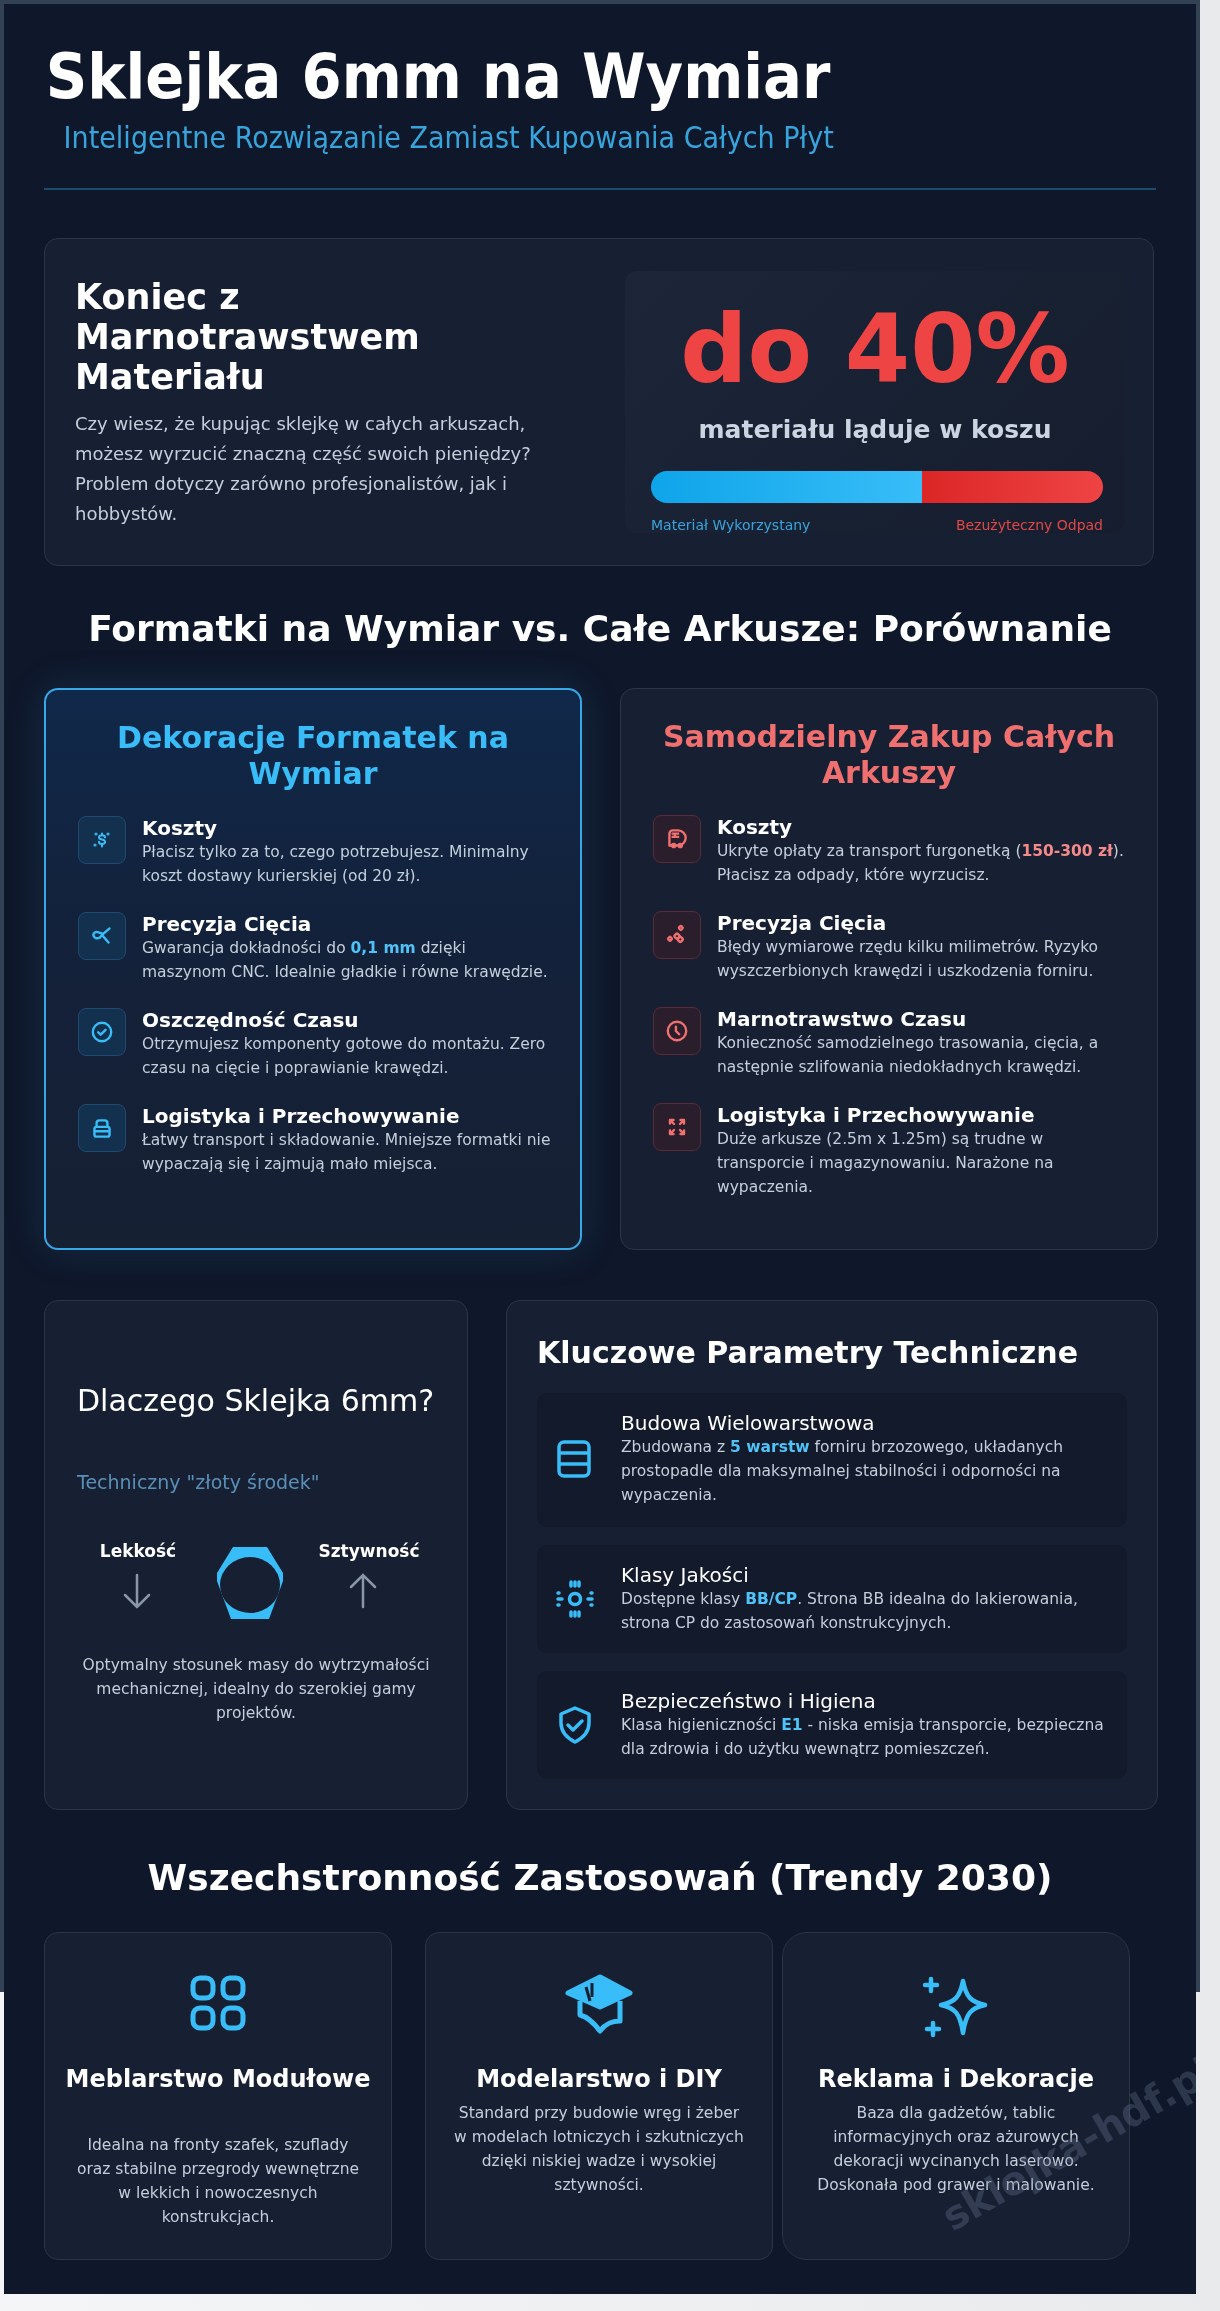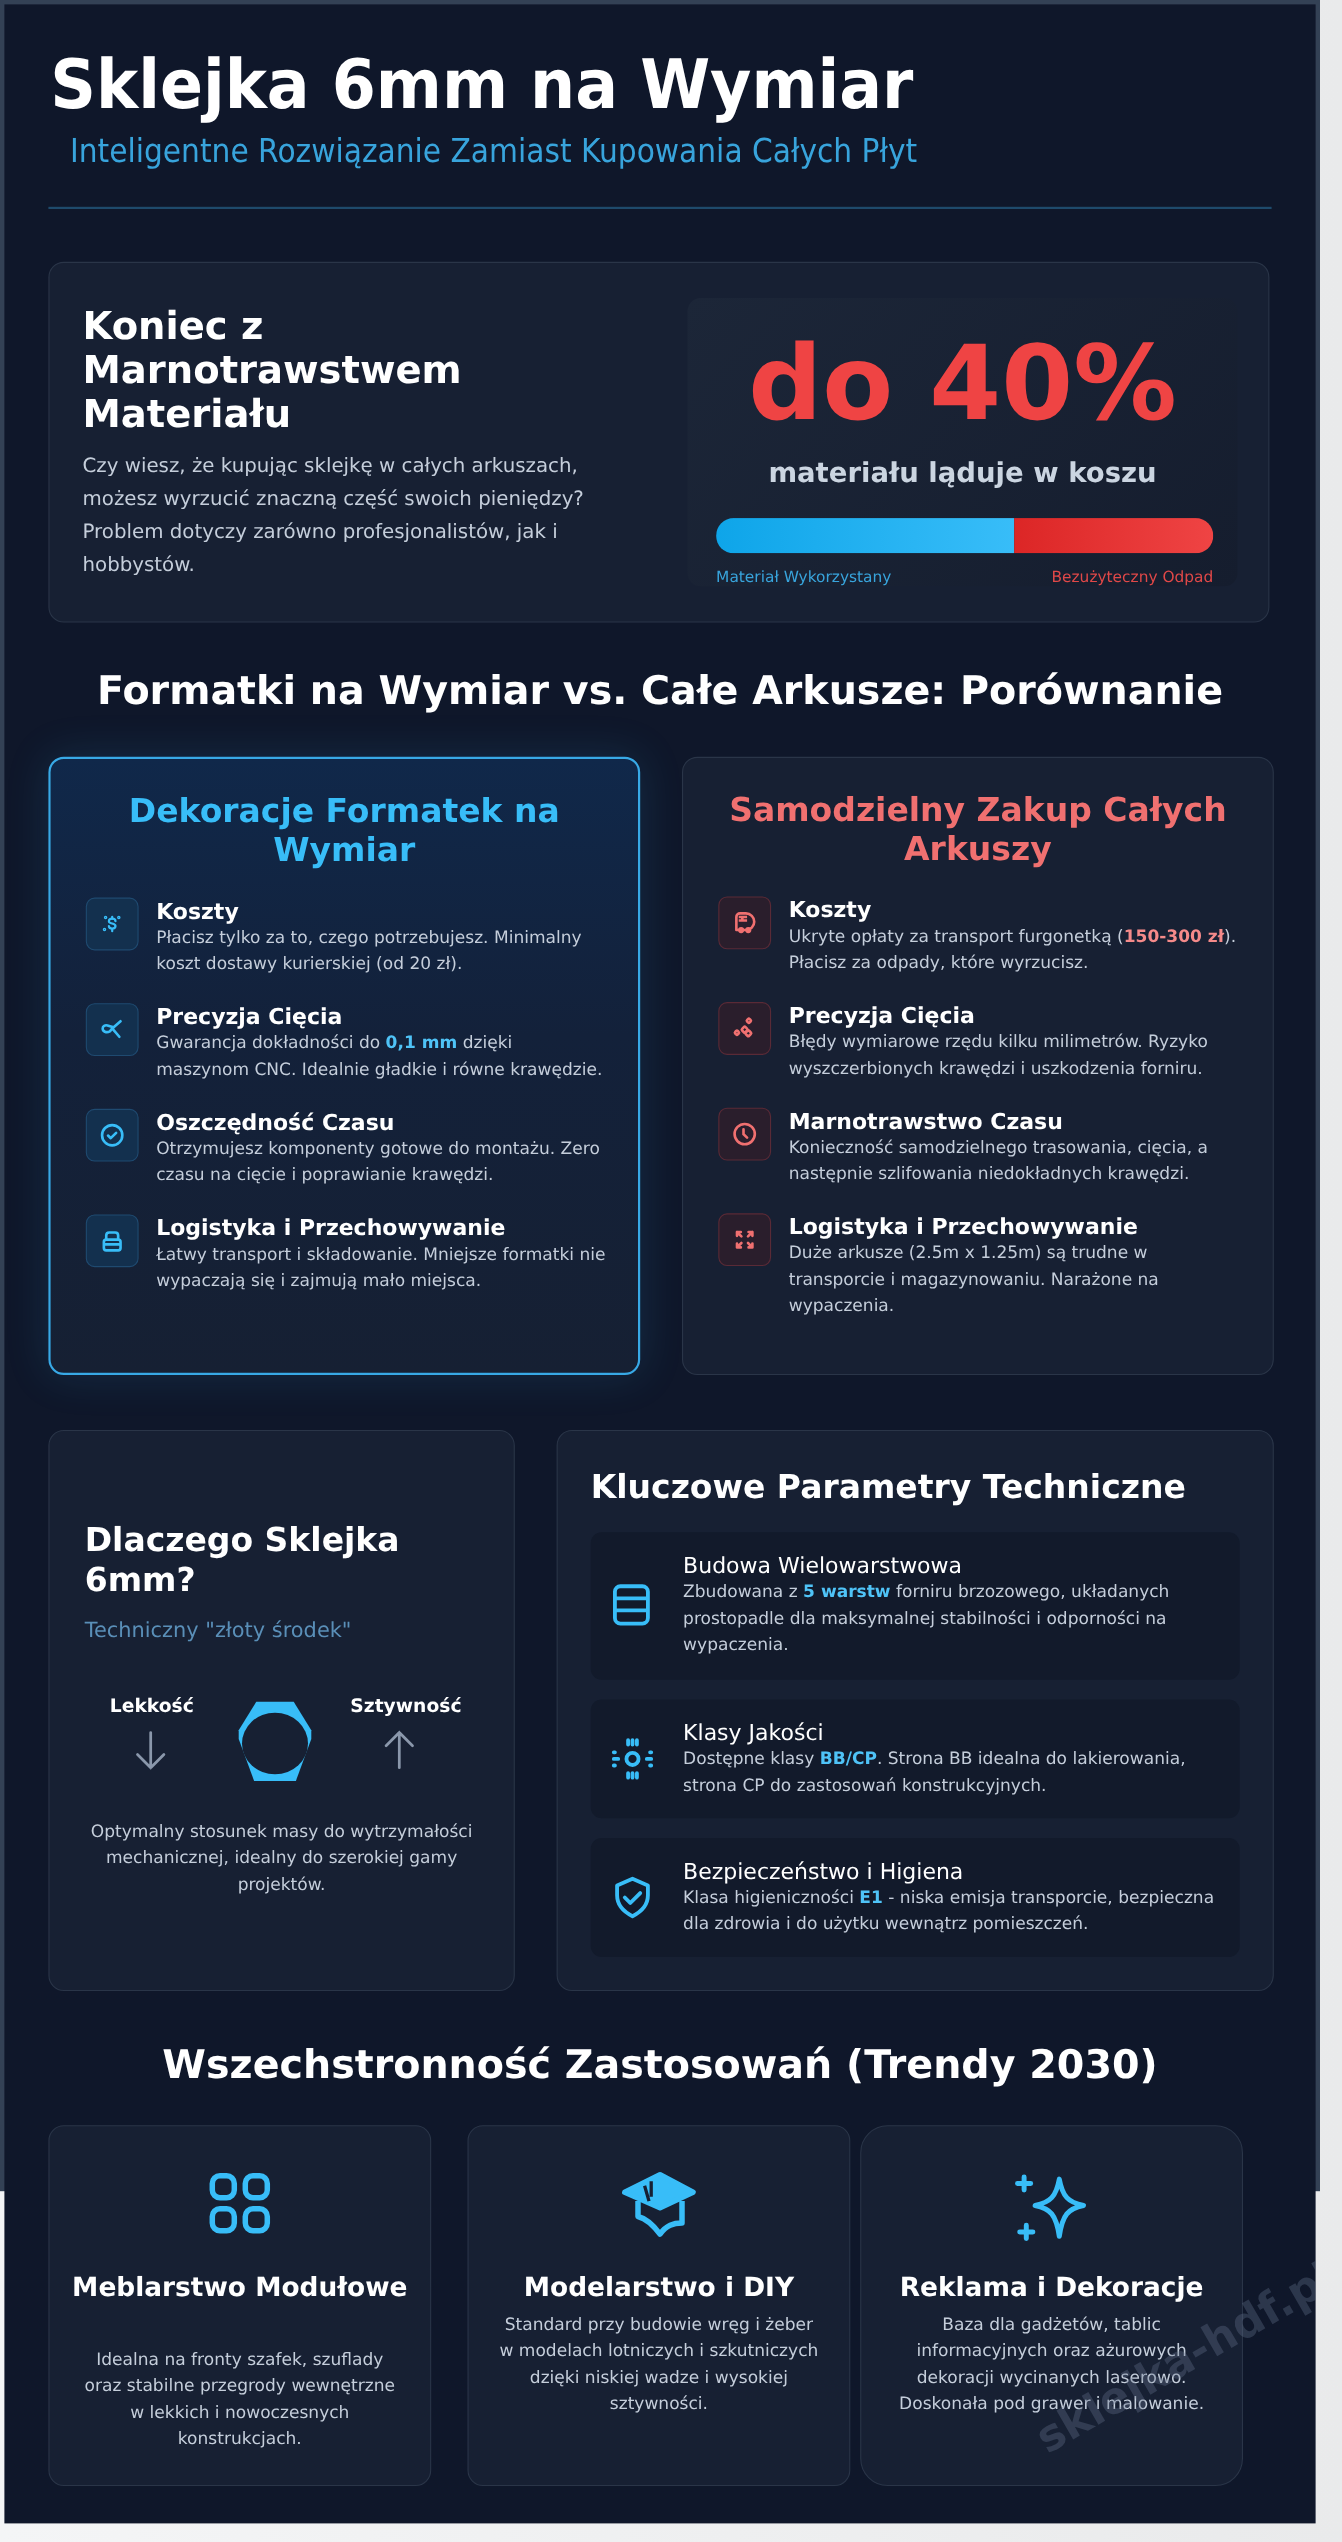--- a/index.html
+++ b/index.html
@@ -96,21 +96,21 @@
   .cmp-right .item-icon { background: #2a1e2c; border: 1px solid #5a2a36; }
   .item-title { font-size: 20px; font-weight: bold; color: #ffffff; line-height: 24px; margin-top: 0; }
   .item-text { font-size: 15.5px; color: #c5cedb; line-height: 24px; }
   .hl-blue { color: #4fc3f7; font-weight: bold; }
   .hl-red { color: #f58a8a; font-weight: bold; }
 
   
   .why { left: 40px; top: 1296px; width: 424px; height: 510px; }
   .why-title {
     position: absolute; left: 32px; top: 82px; width: 360px;
-    font-size: 30px; font-weight: bold; color: #ffffff; line-height: 36px;
+    font-size: 30px; font-weight: normal; color: #ffffff; line-height: 36px;
   }
   .why-sub { position: absolute; left: 32px; top: 170px; font-size: 19px; color: #5a8fb8; }
   .why-left-label { position: absolute; left: 48px; top: 240px; width: 90px; text-align: center; font-size: 17px; font-weight: bold; color: #fff; }
   .why-right-label { position: absolute; left: 264px; top: 240px; width: 120px; text-align: center; font-size: 17px; font-weight: bold; color: #fff; }
   .arrow-down { position: absolute; left: 74px; top: 270px; }
   .arrow-up { position: absolute; left: 300px; top: 270px; }
   .hex { position: absolute; left: 170px; top: 244px; }
   .why-text {
     position: absolute; left: 24px; right: 24px; top: 352px; text-align: center;
     font-size: 15.5px; color: #c5cedb; line-height: 24px;

